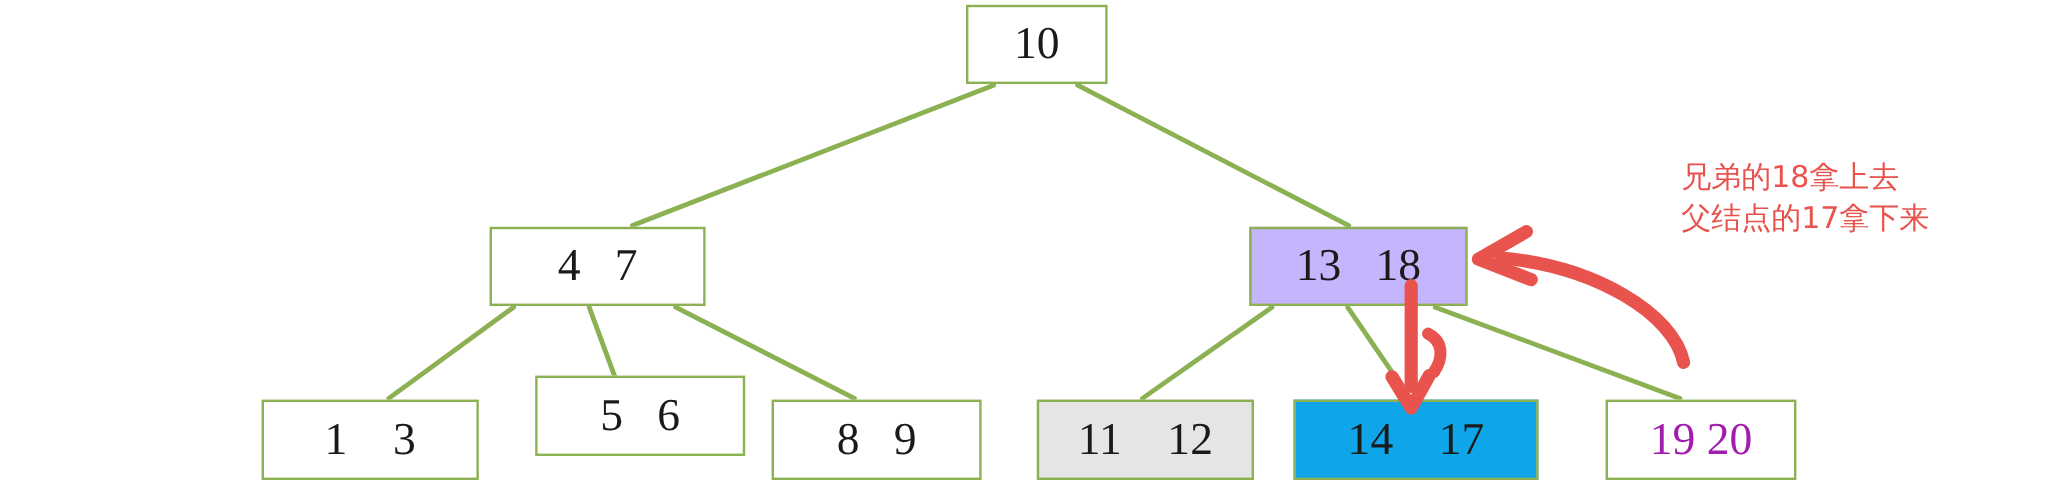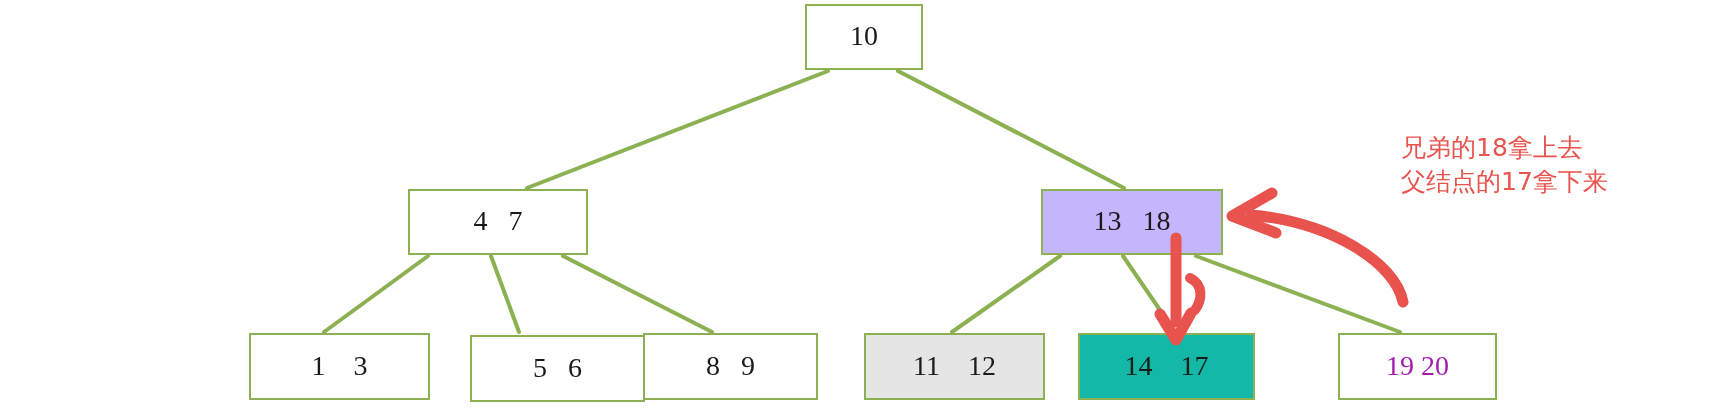--- a/index.html
+++ b/index.html
@@ -34,21 +34,21 @@
   .node {
     position: absolute;
     box-sizing: border-box;
     border: 2px solid #8cb153;
     background: #ffffff;
     display: flex;
     align-items: center;
     justify-content: center;
     color: #1a1a1a;
     font-family: "Liberation Serif", "DejaVu Serif", serif;
-    font-size: 28px;
+    font-size: 38px;
     line-height: 1;
     letter-spacing: 0px;
     white-space: pre;
   }
   .node-keys {
     display: block;
     white-space: pre;
     transform: translateY(-1px);
   }
   .note {
@@ -77,25 +77,25 @@
         <line x1="1060" y1="256" x2="952" y2="332" stroke="#8cb153" stroke-width="4" stroke-linecap="round"></line>
         <line x1="1123" y1="256" x2="1175" y2="332" stroke="#8cb153" stroke-width="4" stroke-linecap="round"></line>
         <line x1="1196" y1="256" x2="1400" y2="332" stroke="#8cb153" stroke-width="4" stroke-linecap="round"></line>
       </g>
   </svg>
 
   <div id="node-layer">
       <div class="node" style="left: 805px; top: 4px; width: 118px; height: 66px; border-color: rgb(140, 177, 83); background: rgb(255, 255, 255); color: rgb(26, 26, 26);"><span class="node-keys">10</span></div>
       <div class="node" style="left: 408px; top: 189px; width: 180px; height: 66px; border-color: rgb(140, 177, 83); background: rgb(255, 255, 255); color: rgb(26, 26, 26);"><span class="node-keys">4   7</span></div>
       <div class="node" style="left: 1041px; top: 189px; width: 182px; height: 66px; border-color: rgb(140, 177, 83); background: #c4b5fd; color: rgb(26, 26, 26);"><span class="node-keys">13   18</span></div>
-      <div class="node" style="left: 249px; top: 333px; width: 181px; height: 67px; border-color: rgb(140, 177, 83); background: rgb(255, 255, 255); color: rgb(26, 26, 26);"><span class="node-keys">1    3</span></div>
-      <div class="node" style="left: 446px; top: 335px; width: 175px; height: 67px; border-color: rgb(140, 177, 83); background: rgb(255, 255, 255); color: rgb(26, 26, 26); margin-left: 24px;"><span class="node-keys">5   6</span></div>
+      <div class="node" style="left: 218px; top: 333px; width: 181px; height: 67px; border-color: rgb(140, 177, 83); background: rgb(255, 255, 255); color: rgb(26, 26, 26);"><span class="node-keys">1    3</span></div>
+      <div class="node" style="left: 446px; top: 313px; width: 175px; height: 67px; border-color: rgb(140, 177, 83); background: rgb(255, 255, 255); color: rgb(26, 26, 26);"><span class="node-keys">5   6</span></div>
       <div class="node" style="left: 643px; top: 333px; width: 175px; height: 67px; border-color: rgb(140, 177, 83); background: rgb(255, 255, 255); color: rgb(26, 26, 26);"><span class="node-keys">8   9</span></div>
       <div class="node" style="left: 864px; top: 333px; width: 181px; height: 67px; border-color: rgb(140, 177, 83); background: #e5e5e5; color: rgb(26, 26, 26);"><span class="node-keys">11    12</span></div>
-      <div class="node" style="left: 1078px; top: 333px; width: 177px; height: 67px; border-color: rgb(140, 177, 83); background: #14b8a6; color: rgb(26, 26, 26);"><span class="node-keys">14    17</span></div>
+      <div class="node" style="left: 1078px; top: 333px; width: 204px; height: 67px; border-color: rgb(140, 177, 83); background: #0ea5e9; color: rgb(26, 26, 26);"><span class="node-keys">14    17</span></div>
       <div class="node" style="left: 1338px; top: 333px; width: 159px; height: 67px; border-color: rgb(140, 177, 83); background: rgb(255, 255, 255); color: #a21caf;"><span class="node-keys">19 20</span></div>
     </div>
 
   <svg id="annotations" viewBox="0 0 1718 410" xmlns="http://www.w3.org/2000/svg">
     <g>
       <path id="curved-arrow-path" fill="none" stroke="#e8534d" stroke-width="11" stroke-linecap="round" stroke-linejoin="round" d="M 1403 302 C 1395 262 1330 222 1251 215"></path>
       <path id="curved-arrow-head" fill="none" stroke="#e8534d" stroke-width="11" stroke-linecap="round" stroke-linejoin="round" d="M 1272 193 L 1232 216 L 1276 233"></path>
     </g>
     <g>
       <path id="down-arrow-path" fill="none" stroke="#e8534d" stroke-width="11" stroke-linecap="round" stroke-linejoin="round" d="M 1176 238 C 1176 270 1176 295 1176 322"></path>

